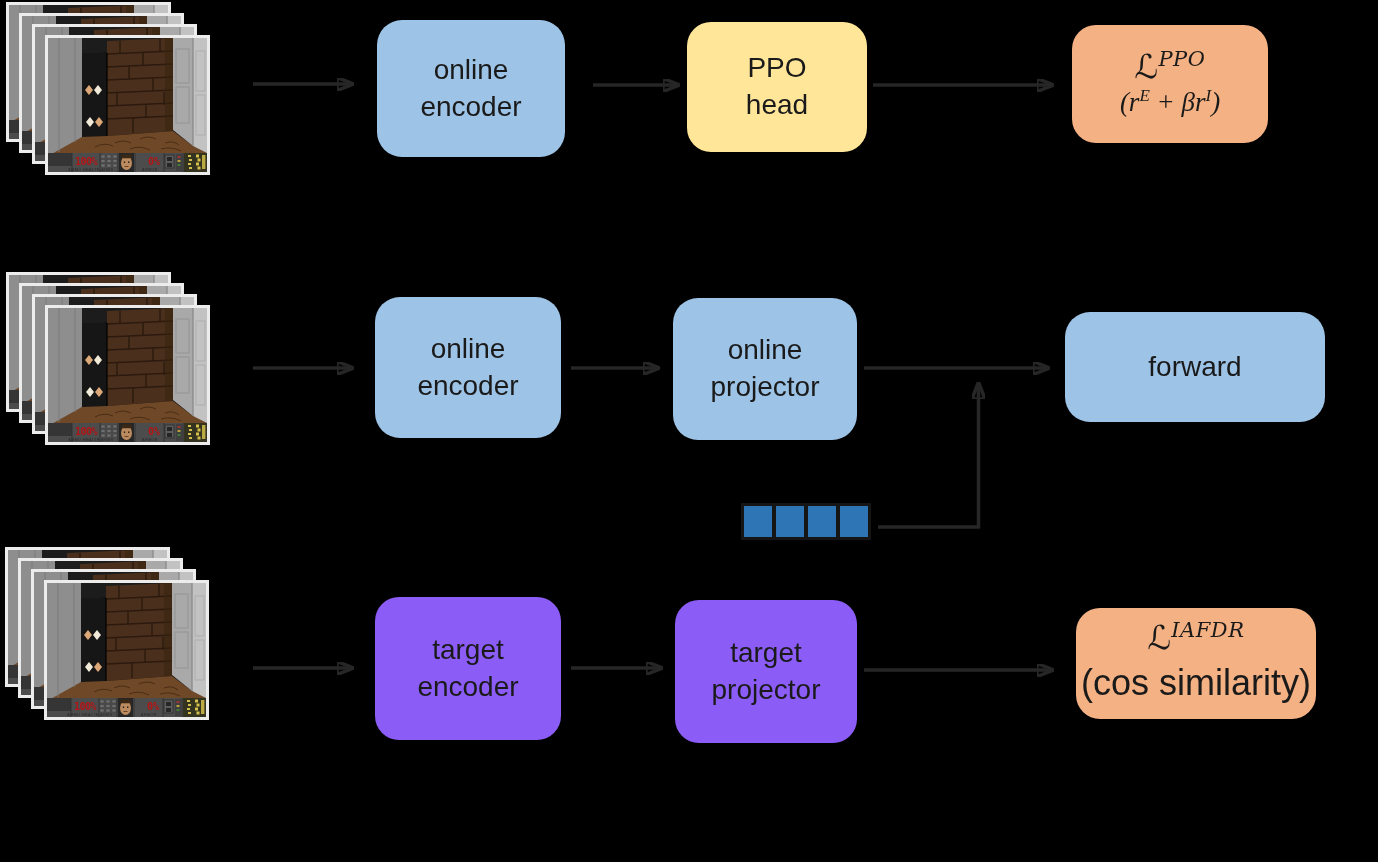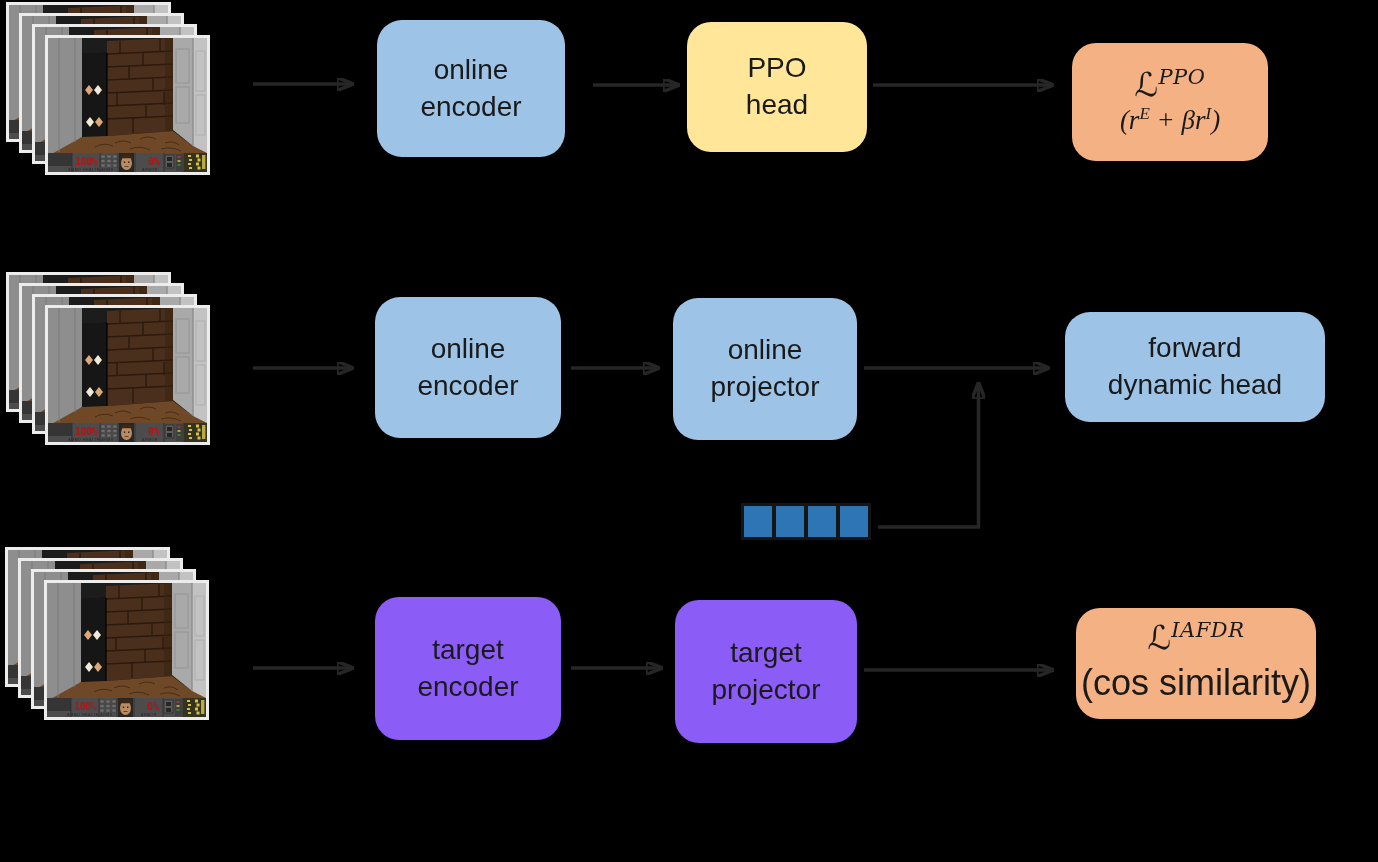--- a/index.html
+++ b/index.html
@@ -17,21 +17,21 @@
   
   .box{position:absolute;border-radius:24px;display:flex;flex-direction:column;
        align-items:center;justify-content:center;color:#1a1a1a;
        font-size:28px;line-height:1.32;text-align:center;}
   .blue{background:#9DC3E6;border-radius:25px;}
   .yellow{background:#FFE699;}
   .orange{background:#F4B183;}
   .green{background:#8b5cf6;}
   #box-online-encoder-1{left:377px;top:20px;width:188px;height:137px;}
   #box-ppo-head{left:687px;top:22px;width:180px;height:130px;}
-  #box-loss-ppo{left:1072px;top:43px;width:196px;height:118px;}
+  #box-loss-ppo{left:1072px;top:25px;width:196px;height:118px;}
   #box-online-encoder-2{left:375px;top:297px;width:186px;height:141px;}
   #box-online-projector{left:673px;top:298px;width:184px;height:142px;}
   #box-forward-dynamic-head{left:1065px;top:312px;width:260px;height:110px;}
   #box-target-encoder{left:375px;top:597px;width:186px;height:143px;}
   #box-target-projector{left:675px;top:600px;width:182px;height:143px;}
   #box-loss-iafdr{left:1076px;top:608px;width:240px;height:111px;}
 
   .math-line1{font-family:"DejaVu Serif","DejaVu Sans",serif;font-style:italic;
               font-size:33px;line-height:1.1;}
   .math-line1 sup{font-size:21px;font-style:italic;letter-spacing:.5px;}
@@ -227,21 +227,20 @@
   <div class="box blue" id="box-online-encoder-2">
     <div>online</div>
     <div>encoder</div>
   </div>
   <div class="box blue" id="box-online-projector">
     <div>online</div>
     <div>projector</div>
   </div>
   <div class="box blue" id="box-forward-dynamic-head">
     <div>forward</div>
-    <div>dynamic head</div>
   </div>
 
   <div id="action-embedding">
     <div class="action-cell"></div>
     <div class="action-cell"></div>
     <div class="action-cell"></div>
     <div class="action-cell"></div>
   </div>
 
   <div class="box green" id="box-target-encoder">

